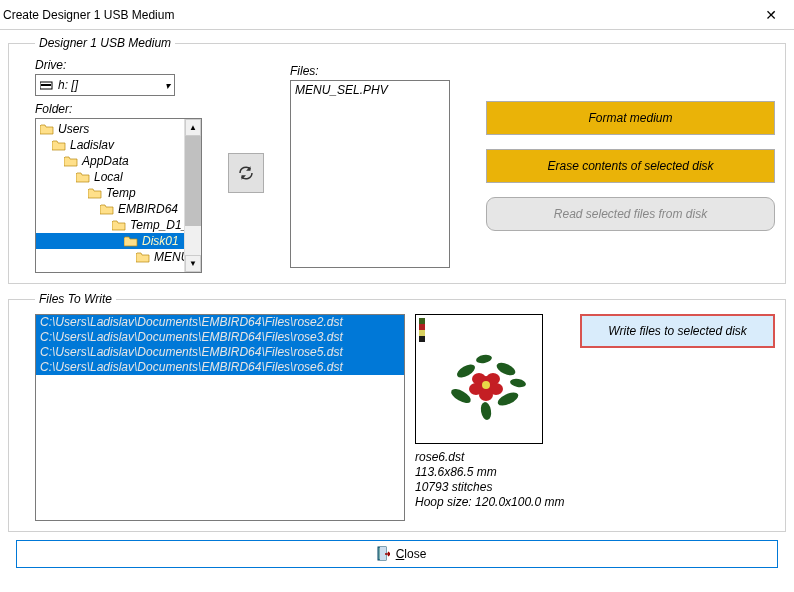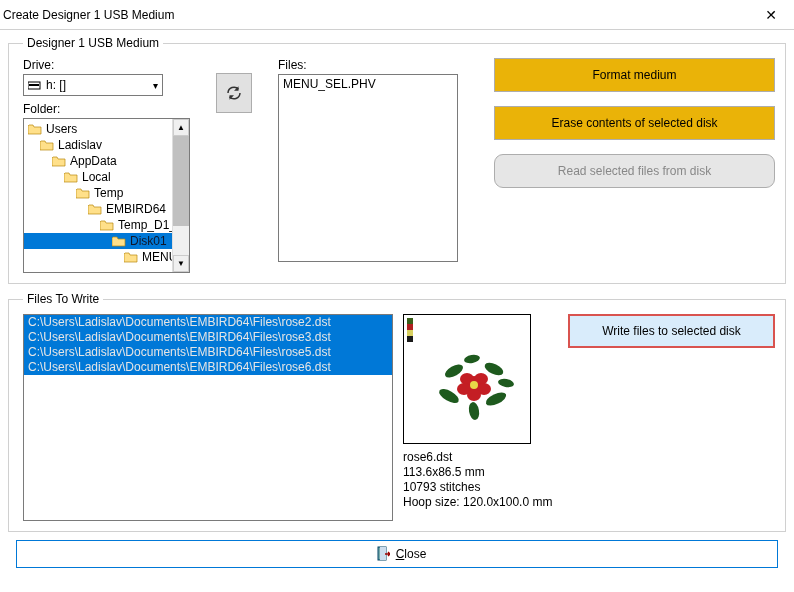--- a/index.html
+++ b/index.html
@@ -4,43 +4,43 @@
 <style>
 * { box-sizing: border-box; margin: 0; padding: 0; font-family: "Segoe UI", Tahoma, sans-serif; font-size: 12px; }
 body { background: #fff; width: 794px; height: 592px; overflow: hidden; }
 
 .titlebar { height: 30px; background: #fff; border-bottom: 1px solid #d0d0d0; display: flex; align-items: center; padding: 0 3px; }
 .titlebar .title { flex: 1; color: #000; }
 .titlebar .close { width: 40px; text-align: center; font-size: 14px; cursor: pointer; }
 
 .content { padding: 6px 8px 8px 8px; }
 
-fieldset { border: 1px solid #d0d0d0; padding: 8px 10px 10px 14px; margin-bottom: 8px; position: relative; }
+fieldset { border: 1px solid #d0d0d0; padding: 8px 10px 10px 26px; margin-bottom: 8px; position: relative; font-style: italic; }
 legend { padding: 0 4px; color: #000; }
 
-.top-row { display: flex; gap: 26px; }
+.top-row { display: flex; gap: 26px; align-items: center; }
 .drive-block { width: 140px; }
 .label { color: #000; margin-bottom: 2px; display: block; }
 .drive-select { width: 100%; height: 22px; border: 1px solid #7a7a7a; background: #fff; padding: 0 4px; display: flex; align-items: center; justify-content: space-between; }
 .drive-icon { display: inline-flex; align-items: center; gap: 4px; }
 .chev { font-size: 10px; }
 
 .refresh-btn { width: 36px; height: 40px; border: 1px solid #adadad; background: #e1e1e1; display: flex; align-items: center; justify-content: center; cursor: pointer; }
 
 .folder-block { width: 167px; margin-top: 6px; }
 .tree { border: 1px solid #7a7a7a; height: 155px; background: #fff; overflow: hidden; position: relative; }
 .tree-inner { padding: 2px 0; }
 .tree-row { height: 16px; display: flex; align-items: center; white-space: nowrap; padding-right: 4px; }
 .tree-row .fld { width: 14px; height: 11px; margin-right: 4px; display: inline-block; }
-.tree-row.sel { background: #0078d7; color: #0f172a; }
+.tree-row.sel { background: #0078d7; color: #fef9c3; }
 .scroll-v { position: absolute; right: 0; top: 0; bottom: 0; width: 17px; background: #f0f0f0; border-left: 1px solid #ddd; }
 .scroll-v .arrow { height: 17px; background: #f0f0f0; border: 1px solid #ccc; display: flex; align-items: center; justify-content: center; font-size: 8px; }
 .scroll-v .thumb { background: #c0c0c0; }
 
-.files-block { width: 180px; }
+.files-block { width: 160px; }
 .files-box { border: 1px solid #7a7a7a; height: 188px; background: #fff; padding: 2px 4px; }
 
 .right-buttons { flex: 1; display: flex; flex-direction: column; gap: 14px; padding-left: 10px; }
 .big-btn { height: 34px; border: 1px solid #adadad; background: #eab308; display: flex; align-items: center; justify-content: center; cursor: pointer; }
 .big-btn.disabled { color: #888; background: #e6e6e6; border-radius: 9px; }
 
 .files-write-row { display: flex; gap: 10px; }
 .file-list { width: 370px; height: 207px; border: 1px solid #7a7a7a; background: #fff; overflow: hidden; }
 .file-list .item { background: #0078d7; color: #e5e5e5; height: 15px; padding: 0 4px; white-space: nowrap; }
 

